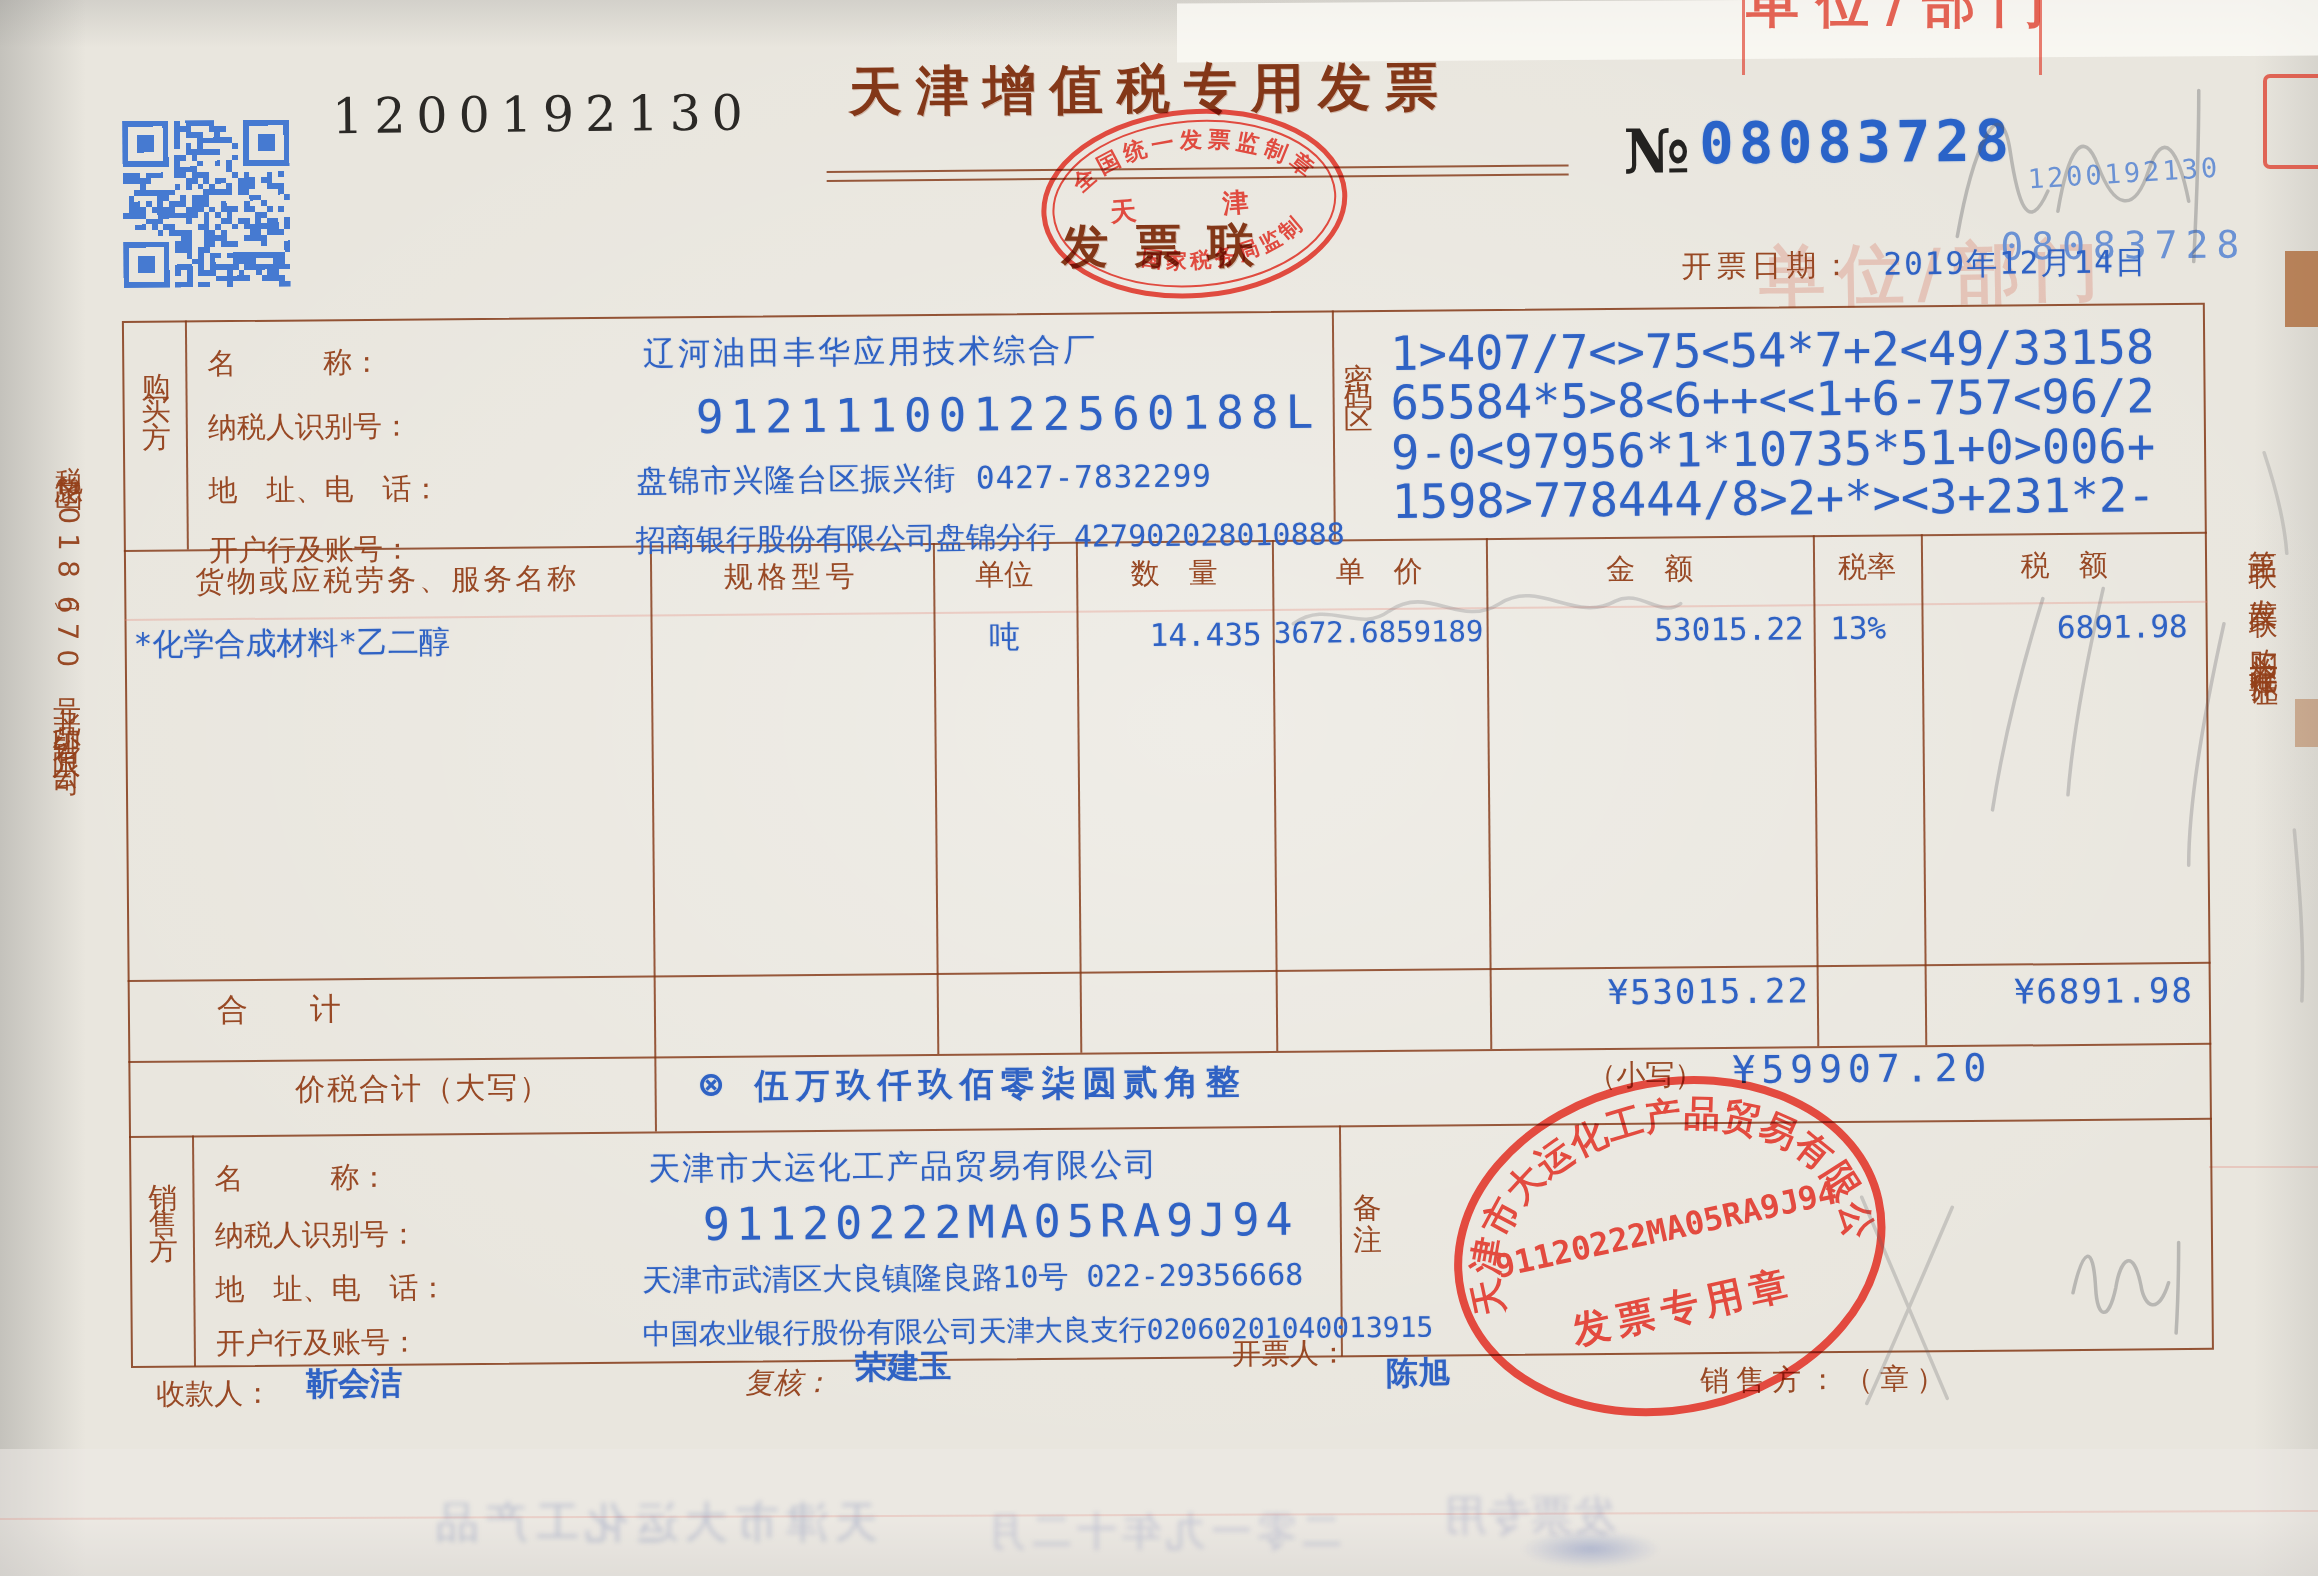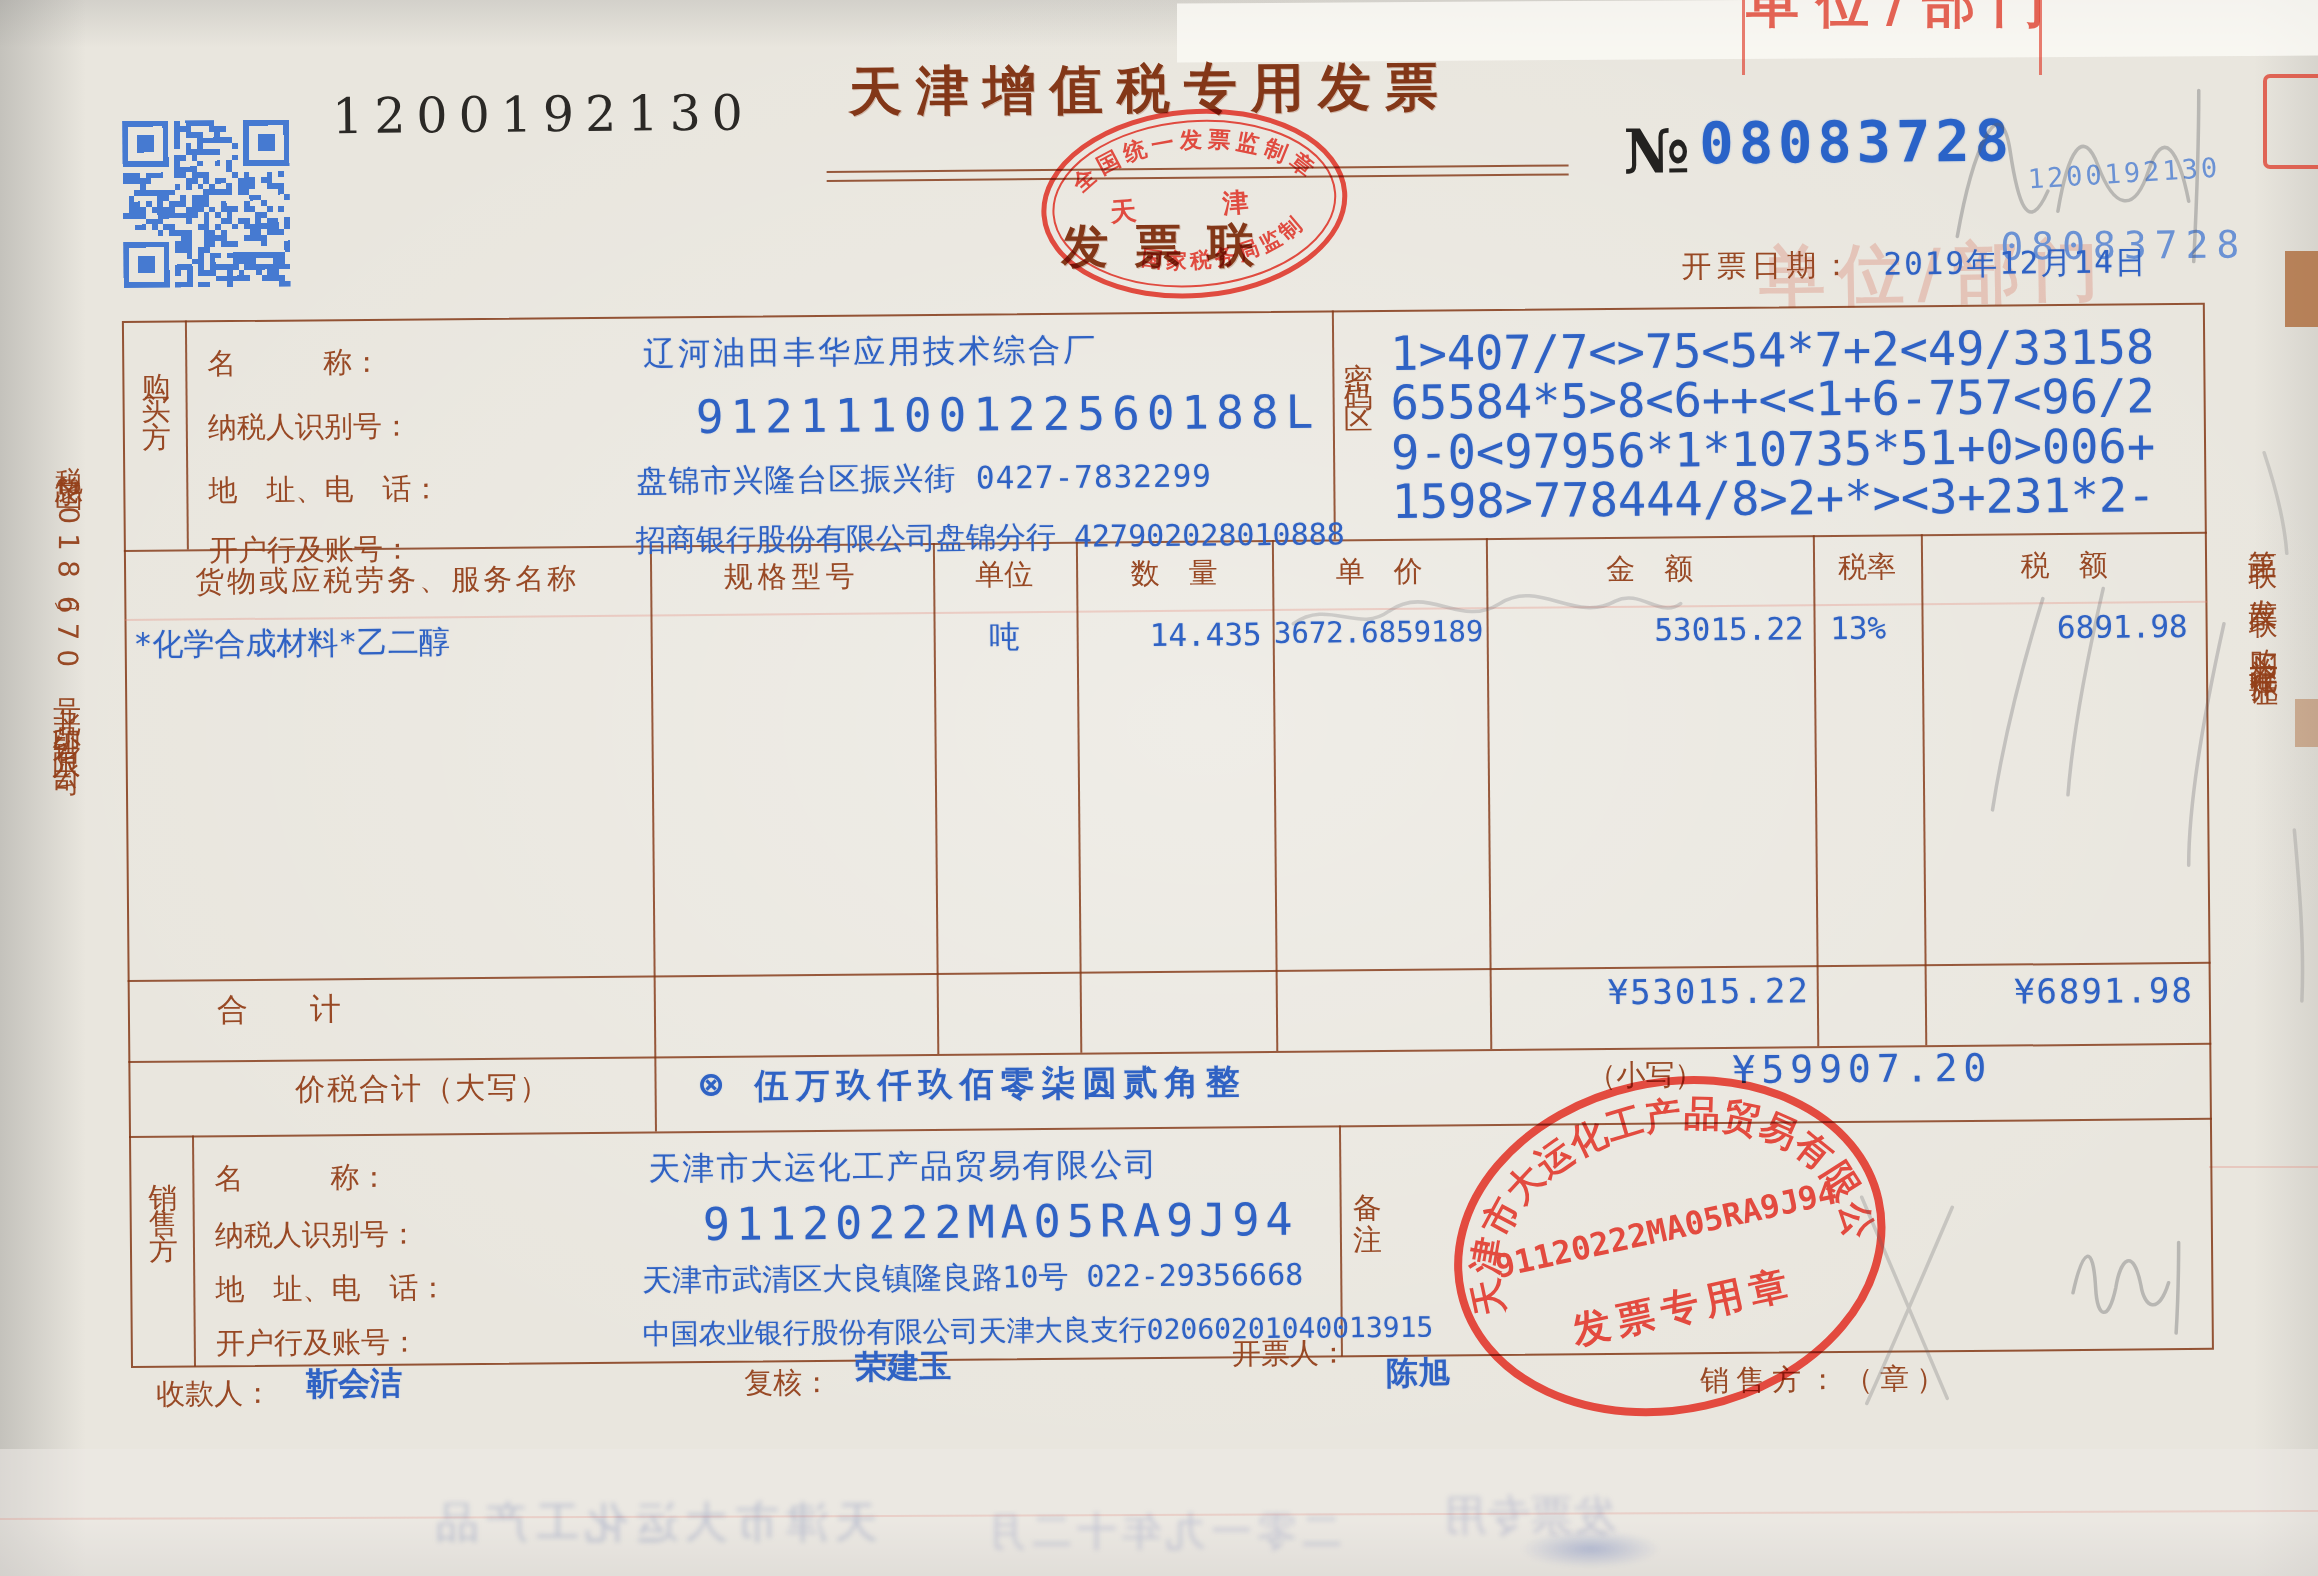--- a/index.html
+++ b/index.html
@@ -474,21 +474,21 @@
   <div class="abs blue" style="left:699px; top:1194px; font-size:45px; letter-spacing:6px;">91120222MA05RA9J94</div>
   <div class="abs brown" style="left:211px; top:1262px; font-size:29px;">地　址、电　话：</div>
   <div class="abs blue" style="left:638px; top:1256px; font-size:30px;">天津市武清区大良镇隆良路10号 022-29356668</div>
   <div class="abs brown" style="left:211px; top:1316px; font-size:29px;">开户行及账号：</div>
   <div class="abs blue" style="left:638px; top:1311px; font-size:28px;">中国农业银行股份有限公司天津大良支行02060201040013915</div>
 
   <div class="abs vtext brown" style="left:1344px; top:1172px; font-size:29px; letter-spacing:30px;">备注</div>
 
   <div class="abs brown" style="left:151px; top:1366px; font-size:29px;">收款人：</div>
   <div class="abs blue" style="left:301px; top:1355px; font-size:32px; font-weight:bold;">靳会洁</div>
-  <div class="abs brown" style="left:739px; top:1360px; font-size:29px;">复核：</div>
+  <div class="abs brown" style="left:739px; top:1360px; font-size:29px;font-style:italic;">复核：</div>
   <div class="abs blue" style="left:850px; top:1343px; font-size:32px; font-weight:bold;">荣建玉</div>
   <div class="abs brown" style="left:1227px; top:1335px; font-size:29px;">开票人：</div>
   <div class="abs blue" style="left:1381px; top:1354px; font-size:32px; font-weight:bold;">陈旭</div>
   <div class="abs brown" style="left:1695px; top:1366px; font-size:29px; letter-spacing:7px;">销售方：（章）</div>
 
   <div class="abs brown" style="left:46px; top:434px; height:795px; font-size:28px; letter-spacing:9px; writing-mode:vertical-rl; text-orientation:mixed; transform:rotate(1deg);">税总函〔2018〕670号北京印钞有限公司</div>
   <div class="abs brown" style="left:2245px; top:537px; height:584px; font-size:29px; letter-spacing:5px; writing-mode:vertical-rl; text-orientation:upright;">第三联：发票联　购买方记账凭证</div>
 
   <div class="abs stamp" style="left:1442px; top:1077px; transform:rotate(-12deg);">
     <svg width="448" height="347" viewBox="-445 -345 890 690">

